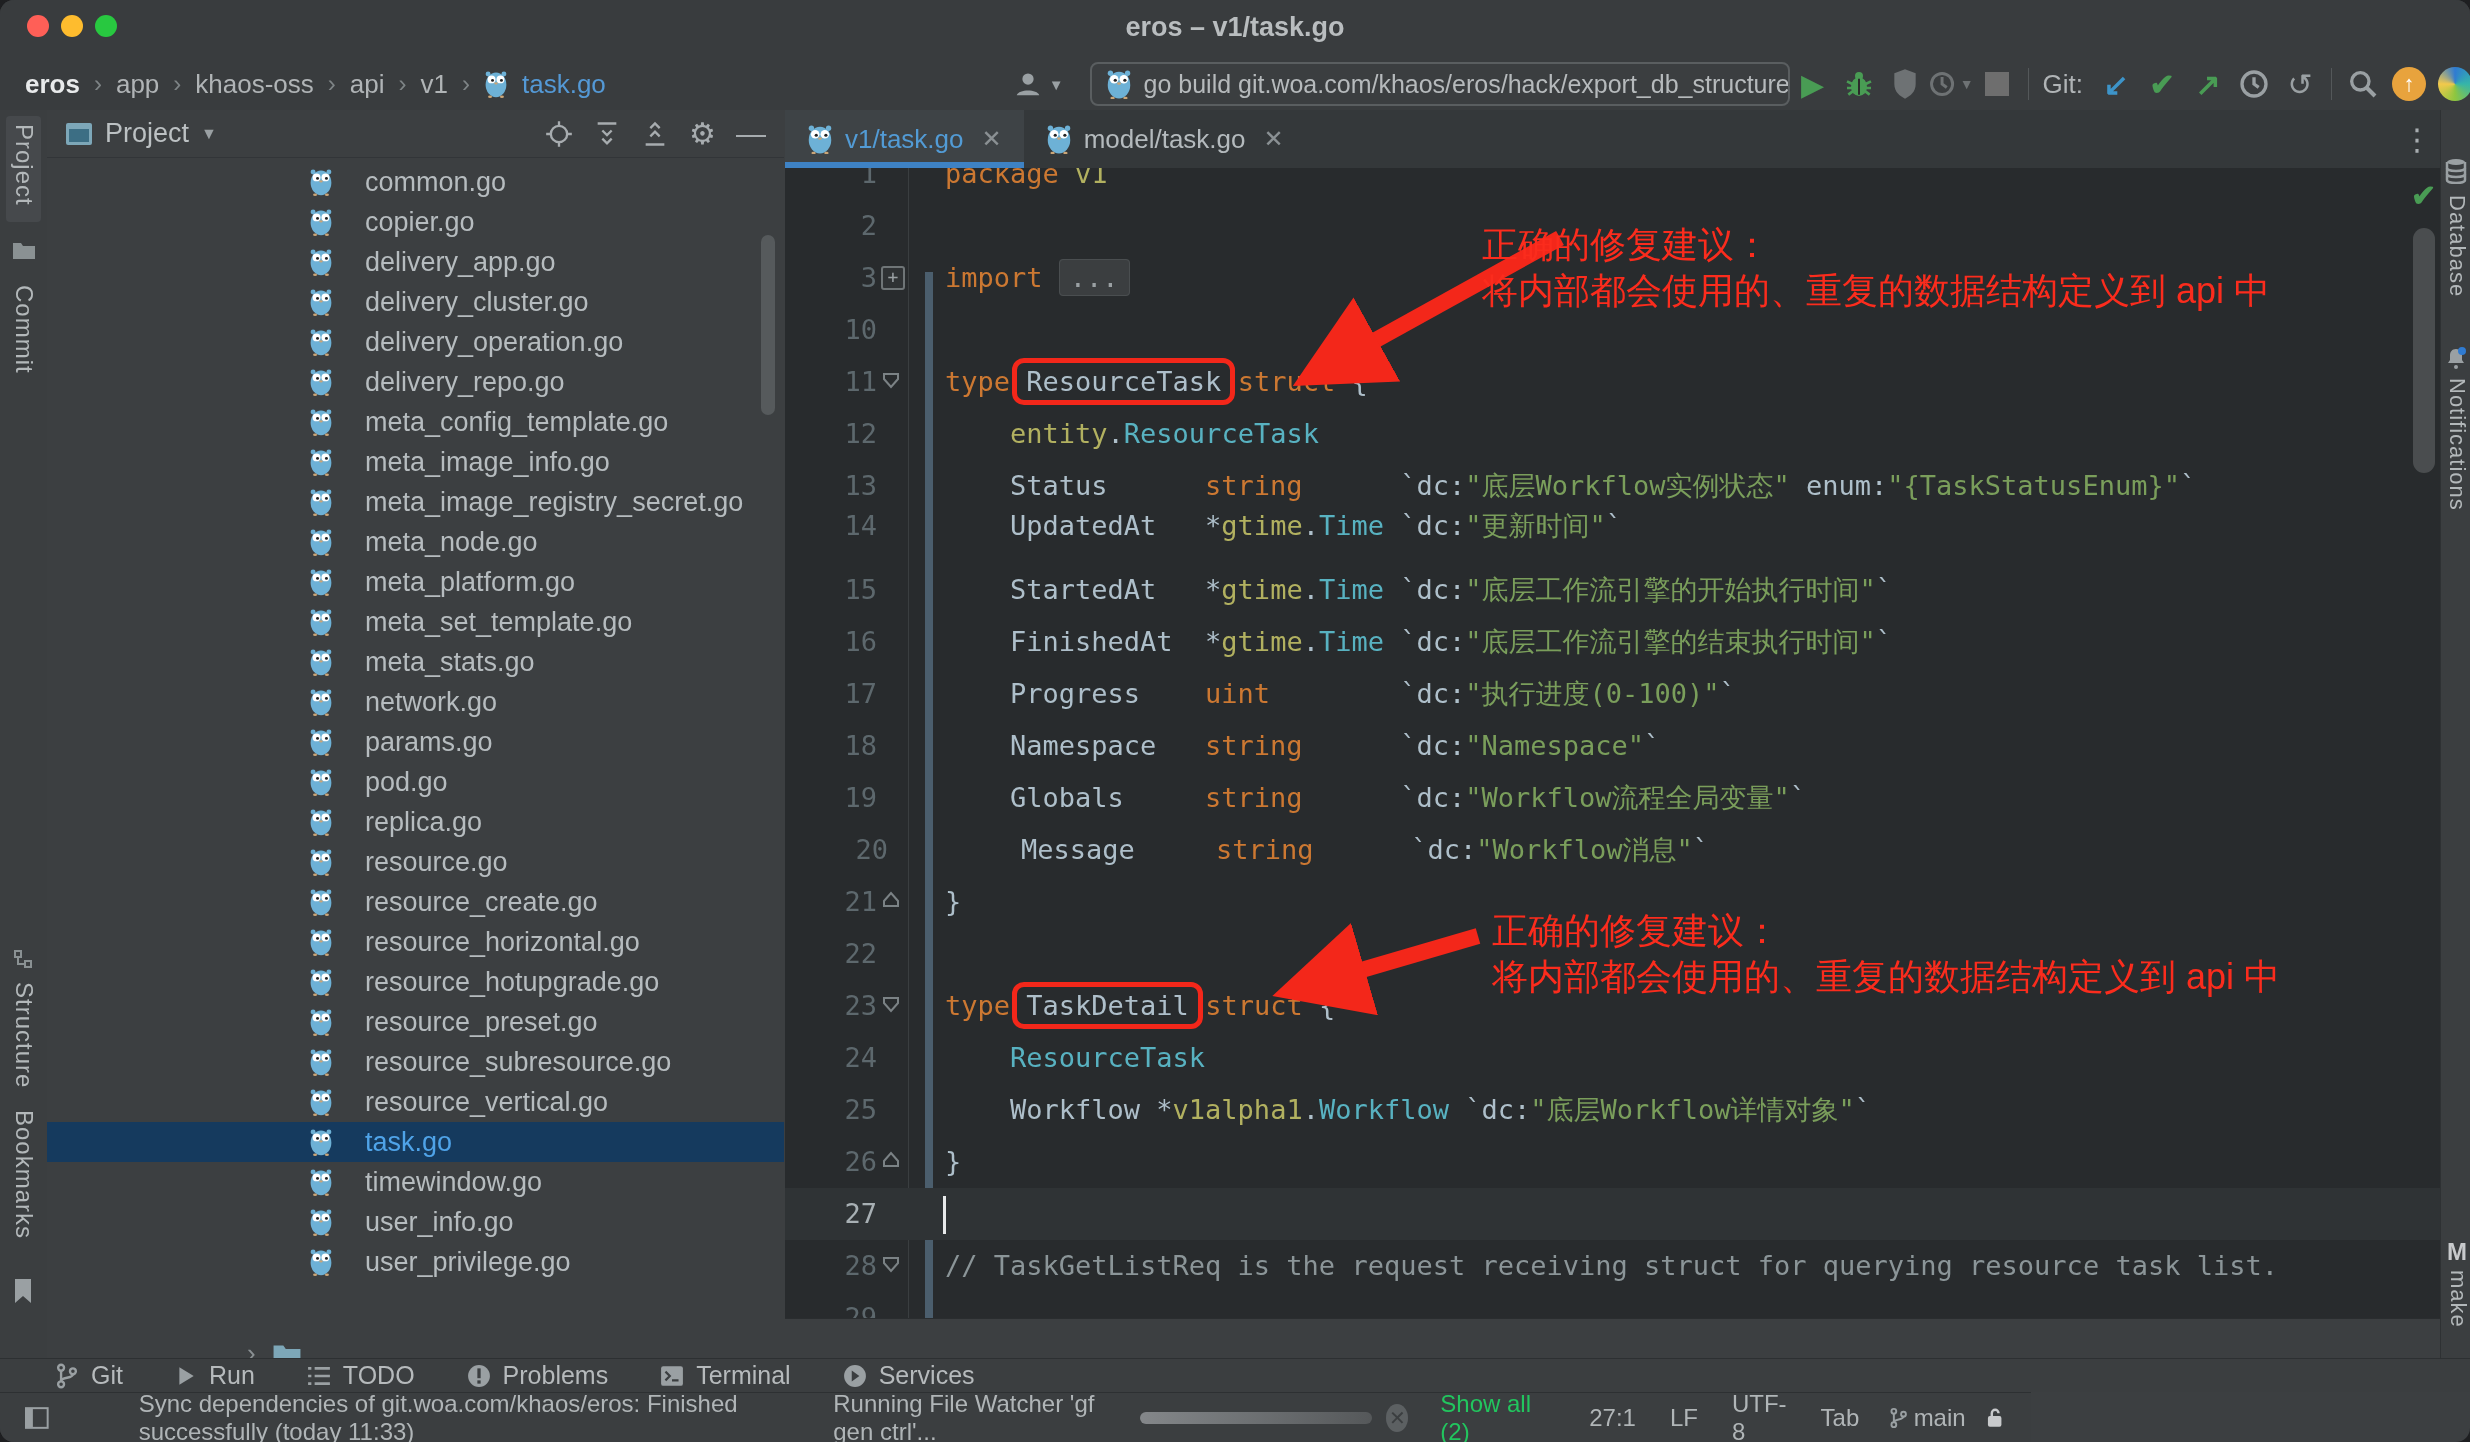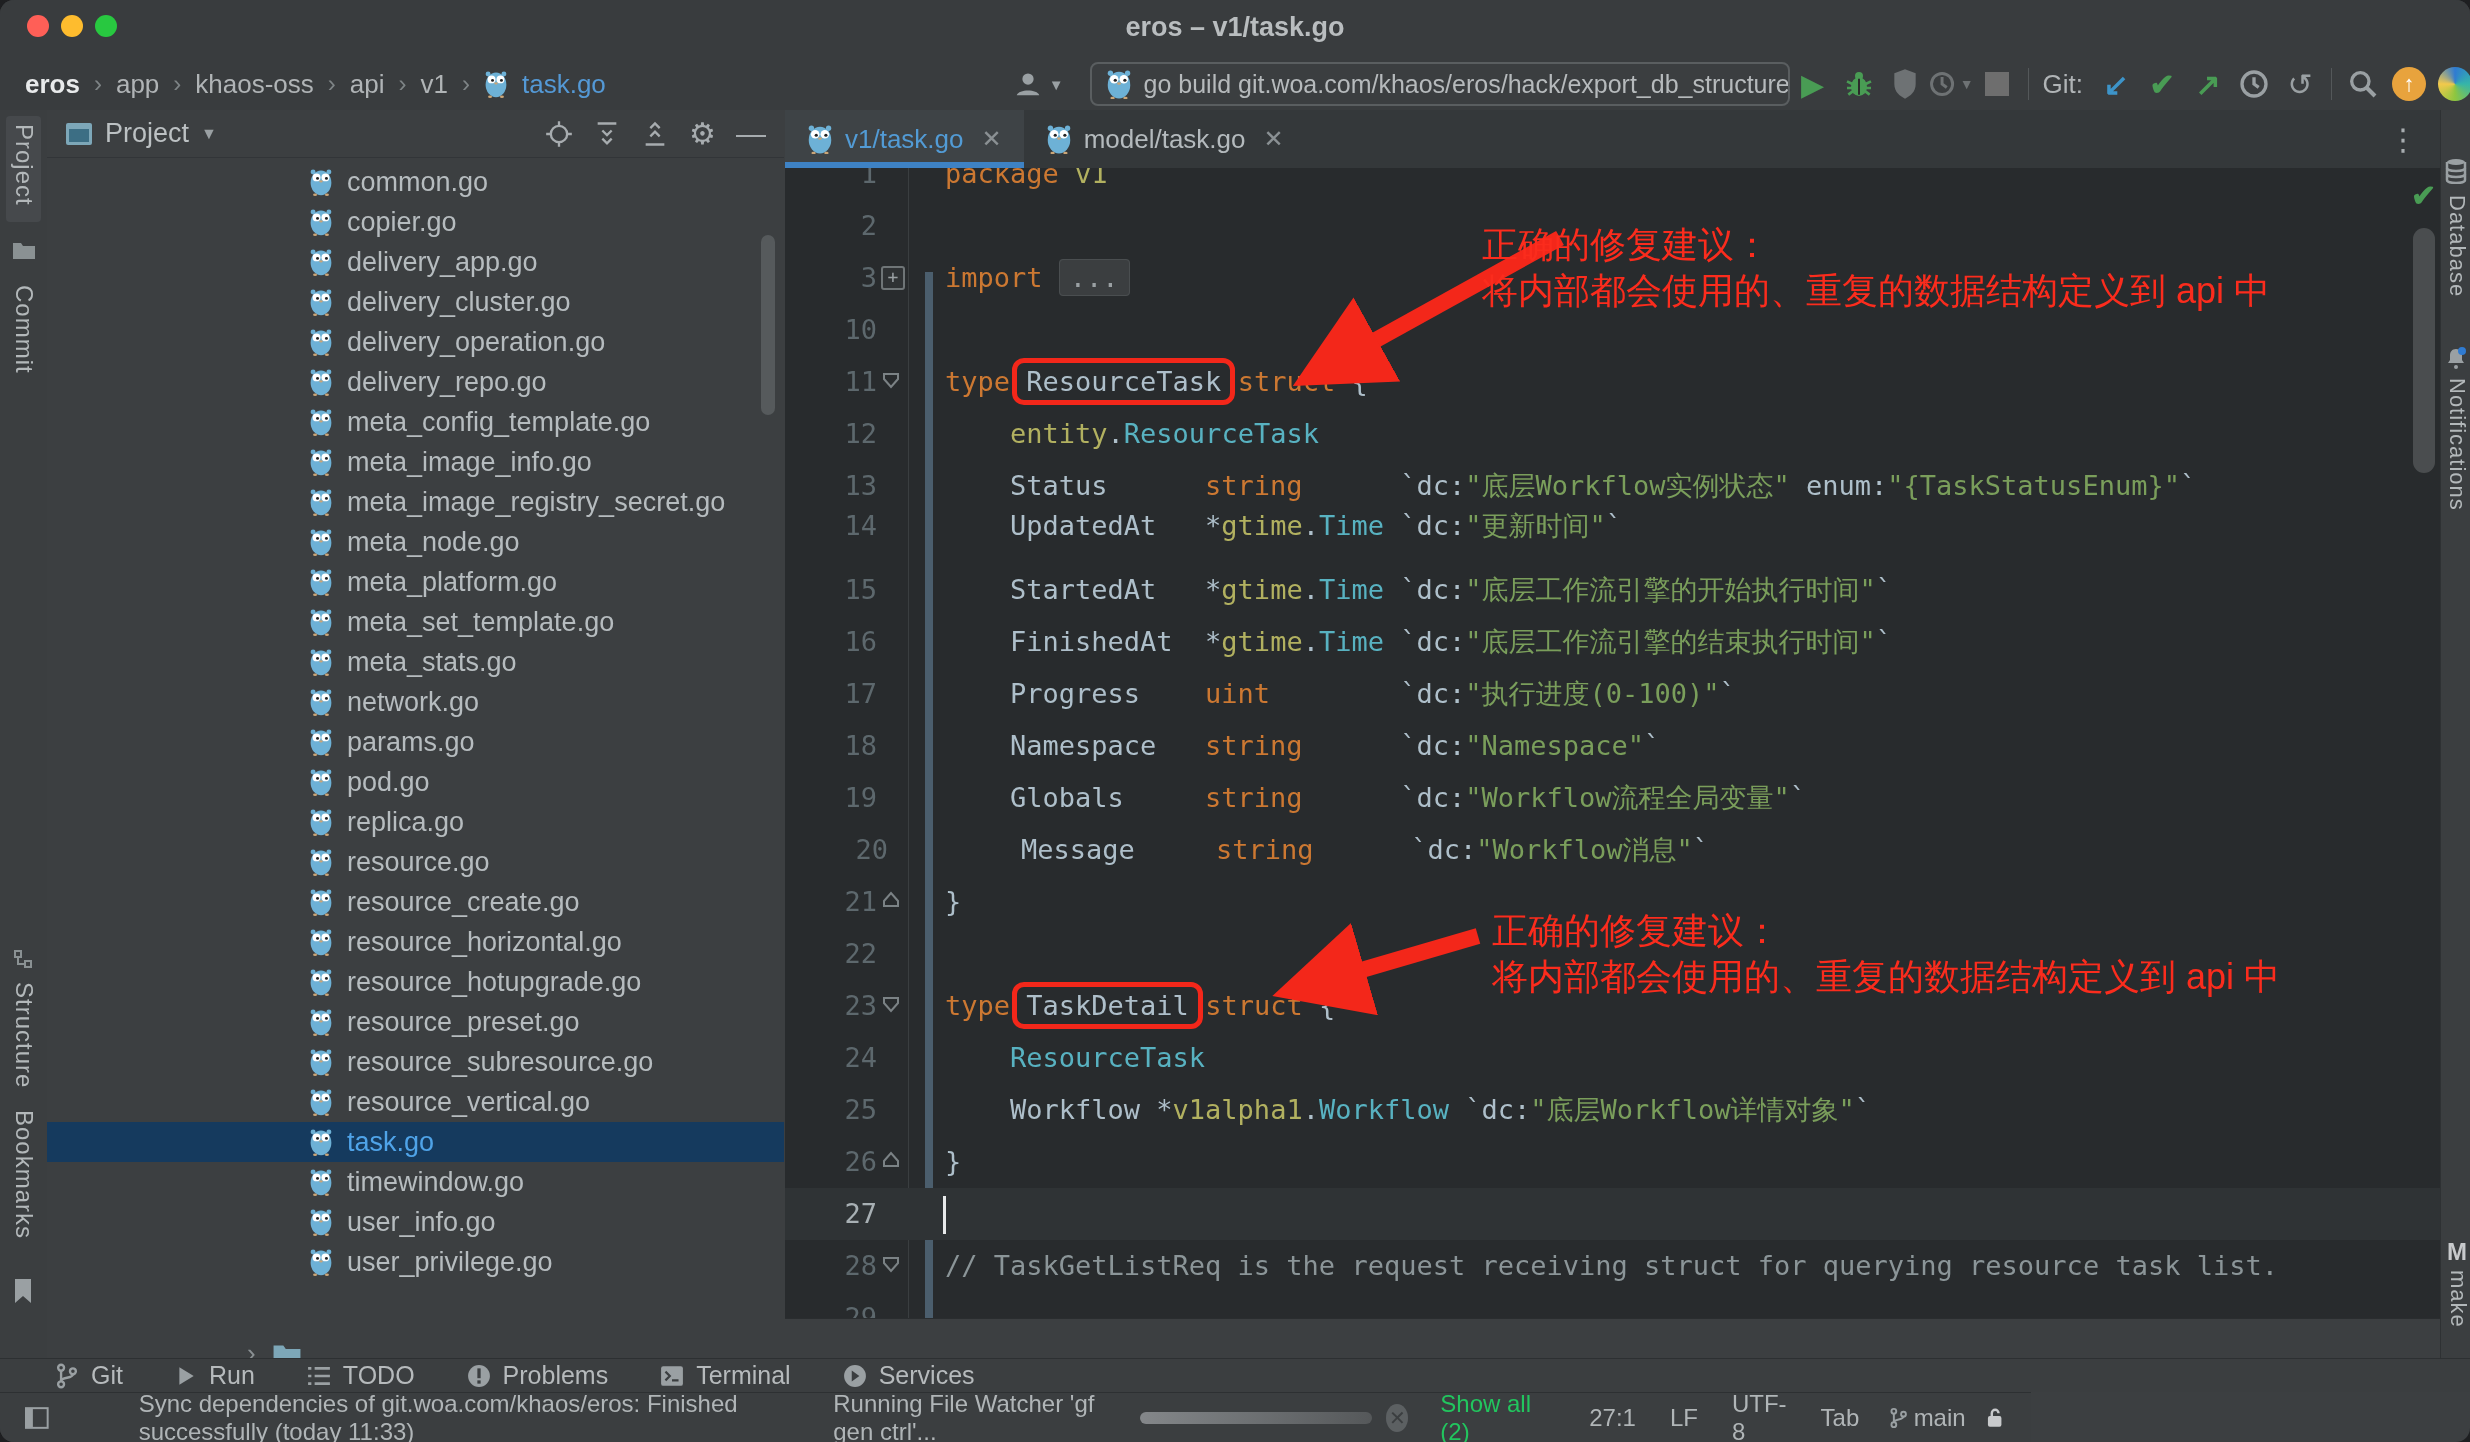--- a/index.html
+++ b/index.html
@@ -29,27 +29,27 @@
   #left-strip{position:absolute;left:0;top:0;width:47px;height:1248px;background:#3b3e40;border-right:1px solid #2e3133;}
   .vlabel{writing-mode:vertical-rl;font-size:24px;color:#b3b8ba;letter-spacing:1px;}
   #right-strip{position:absolute;left:2440px;top:0;width:30px;height:1248px;background:#3b3e40;border-left:1px solid #2e3133;}
   
   #project-panel{position:absolute;left:47px;top:0;width:737px;height:1248px;background:#3c3f41;}
   #pp-header{position:absolute;left:0;top:0;width:100%;height:48px;display:flex;align-items:center;gap:12px;padding-left:18px;box-sizing:border-box;border-bottom:1px solid #323538;}
   #pp-title{font-size:27px;color:#bcc1c3;}
   #pp-caret{color:#9aa0a3;font-size:16px;}
   #pp-icons{margin-left:auto;display:flex;align-items:center;gap:20px;padding-right:18px;}
   #tree{position:absolute;left:0;top:52px;width:100%;}
-  .tree-row{position:relative;height:40px;display:flex;align-items:center;padding-left:262px;box-sizing:border-box;gap:14px;font-size:27px;color:#b6bcbf;white-space:nowrap;}
+  .tree-row{position:relative;height:40px;display:flex;align-items:center;padding-left:262px;box-sizing:border-box;gap:32px;font-size:27px;color:#b6bcbf;white-space:nowrap;}
   .tree-row.sel{background:#153a5e;}
   .tree-row.sel .tree-label{color:#4fa3e8;}
   #pp-scroll{position:absolute;left:714px;top:125px;width:14px;height:180px;border-radius:7px;background:#565a5c;}
   .partial-folder{position:absolute;left:200px;top:1228px;display:flex;gap:16px;align-items:center;color:#8a9093;}
   
-  #editor{position:absolute;left:785px;top:0;width:1655px;height:1248px;background:#282b2d;}
+  #editor{position:absolute;left:785px;top:0;width:1655px;height:1248px;background:#282b2d;padding-left:14px;}
   #tabbar{position:absolute;left:0;top:0;width:100%;height:58px;background:#34383a;display:flex;}
   .tab{position:relative;display:flex;align-items:center;gap:12px;padding:0 22px;font-size:26px;color:#b4babd;background:#34383a;}
   .tab.active{background:#3e4346;color:#529bd5;}
   .tab.active::after{content:"";position:absolute;left:0;bottom:0;width:100%;height:6px;background:#3e82c4;}
   .tab .close{color:#8a9093;font-size:24px;margin-left:6px;}
   #tab-menu{margin-left:auto;align-self:center;color:#a7acaf;font-size:30px;padding-right:22px;}
   #code-area{position:absolute;left:0;top:58px;width:100%;height:1190px;overflow:hidden;
     font-family:"DejaVu Sans Mono","Liberation Mono",monospace;font-size:27px;}
   .gutter-line{position:absolute;left:123px;top:0;width:1px;height:1190px;background:#3a3e40;}
   .vcs-stripe{position:absolute;left:140px;top:104px;width:8px;height:1090px;background:#4b5e6d;}

